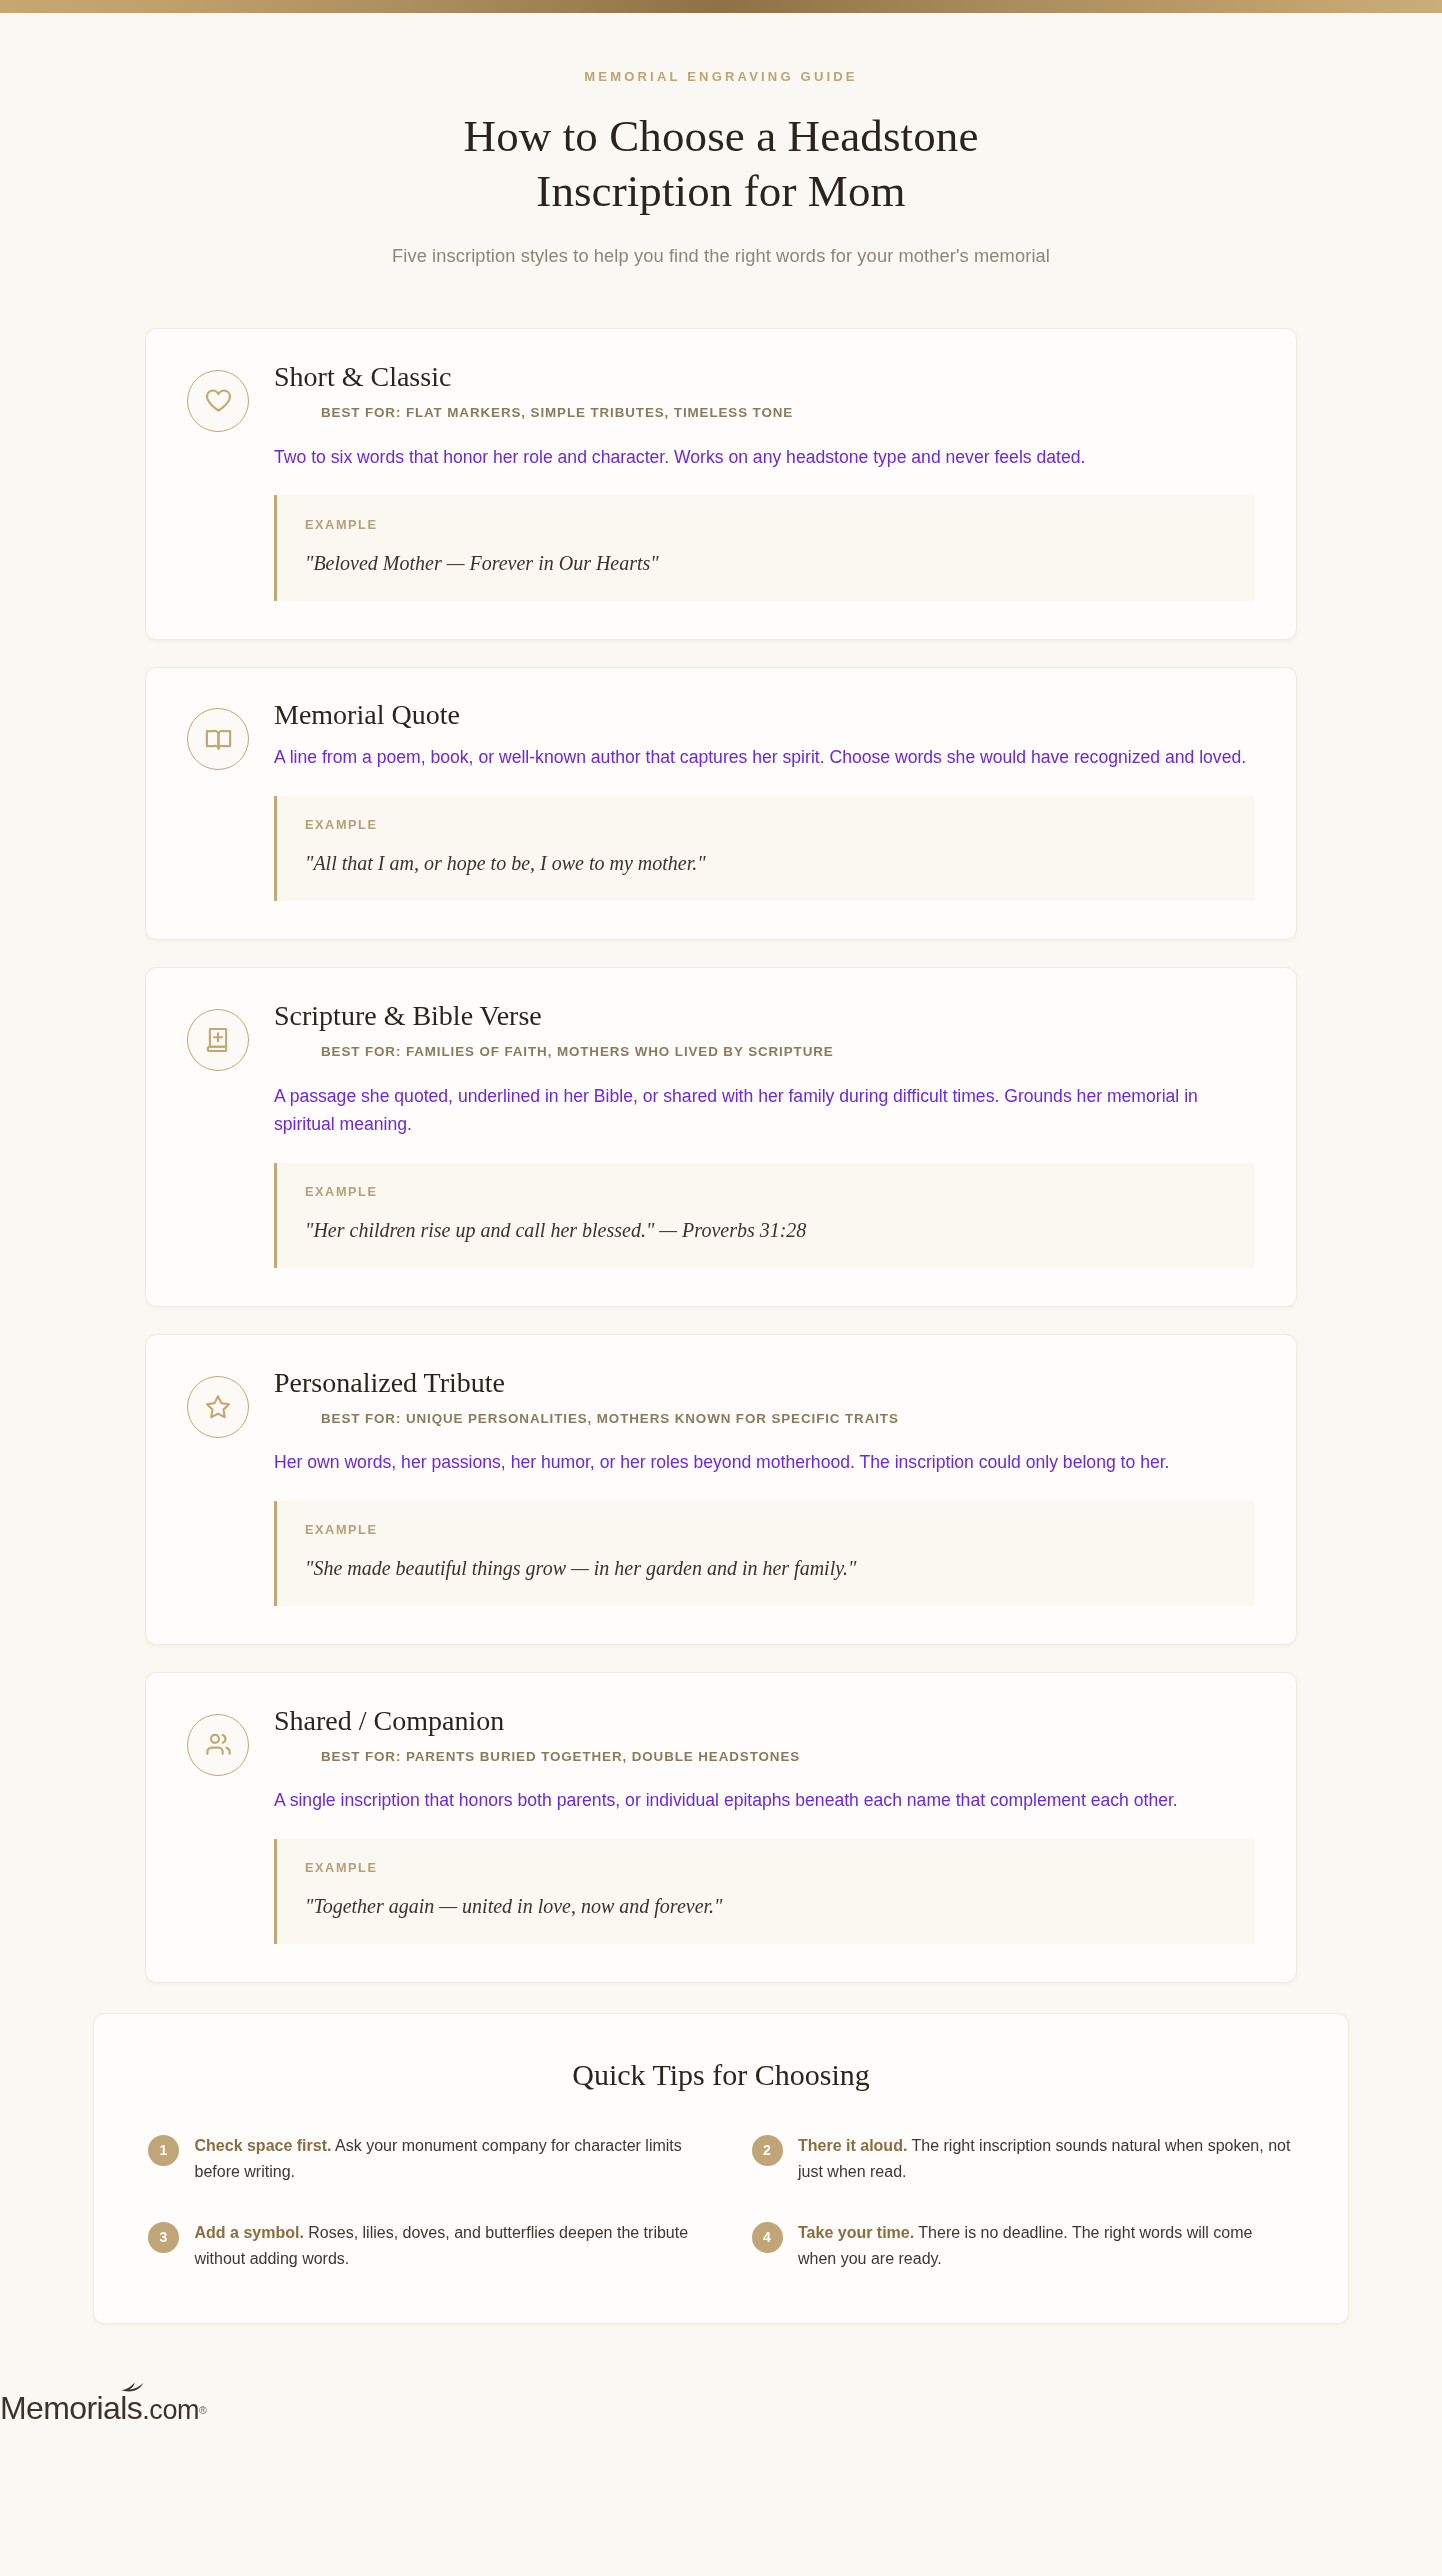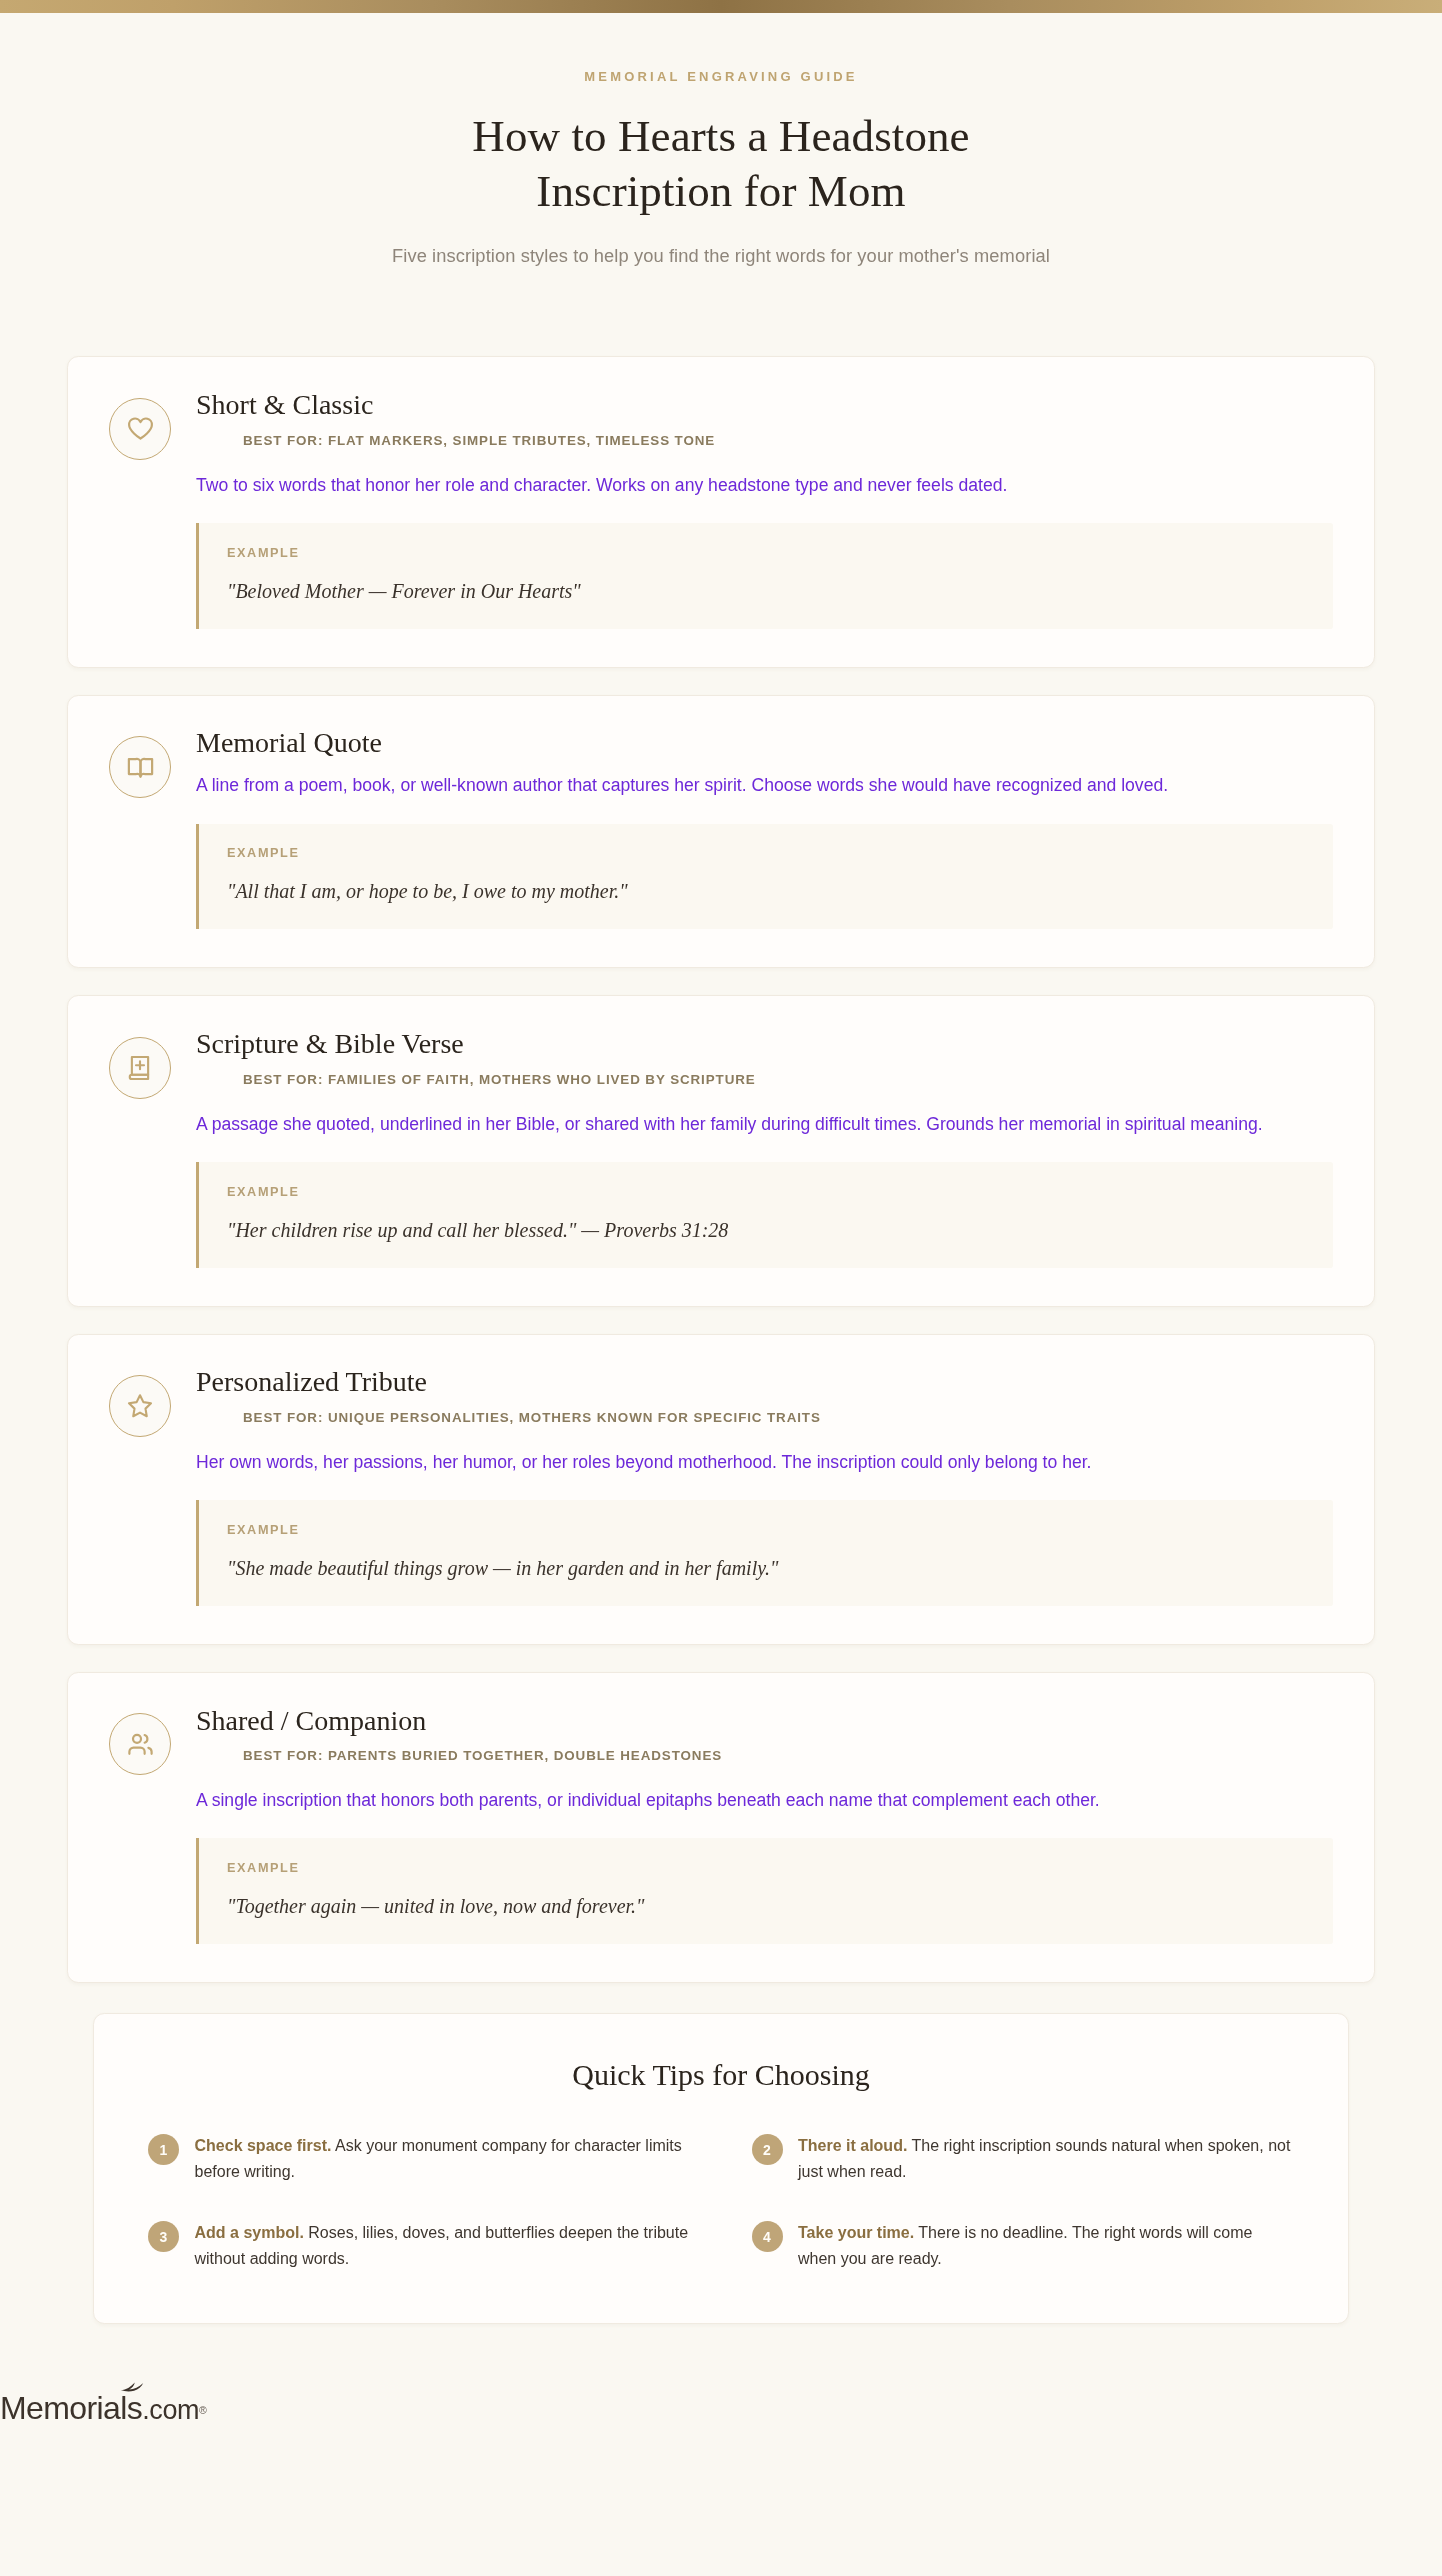--- a/index.html
+++ b/index.html
@@ -54,22 +54,22 @@
   .subtitle {
     font-family:"Liberation Sans", sans-serif;
     font-size:18.3px;
     font-weight:400;
     color:#8E857A;
     letter-spacing:0.1px;
   }
 
   
   .cards {
-    margin:89px auto 0 auto;
-    width:1308px;
+    margin:61px auto 0 auto;
+    width:1152px;
   }
 
   .card {
     background:#FFFDFB;
     border:0.7px solid #F0EAE0;
     border-radius:11.3px;
     box-shadow:0 1.4px 3.5px rgba(150,130,100,0.055);
     padding:28px 41px 38px 41px;
     margin-bottom:27px;
     display:flex;
@@ -224,21 +224,21 @@
 </head>
 <body>
 
 <div class="page">
 
   <div class="topbar"></div>
 
   <div class="header">
     <div class="eyebrow">MEMORIAL ENGRAVING GUIDE</div>
     <h1 class="title">
-      <span>How to Hearts a Headstone</span><br>
+      <span>How to Choose a Headstone</span><br>
       <span>Inscription for Mom</span>
     </h1>
     <div class="subtitle">Five inscription styles to help you find the right words for your mother's memorial</div>
   </div>
 
   <div class="cards">
 
     <div class="card">
       <div class="icon-wrap">
         <svg width="31" height="31" viewBox="0 0 24 24" fill="none" stroke="#C3A873" stroke-width="1.7" stroke-linecap="round" stroke-linejoin="round">

